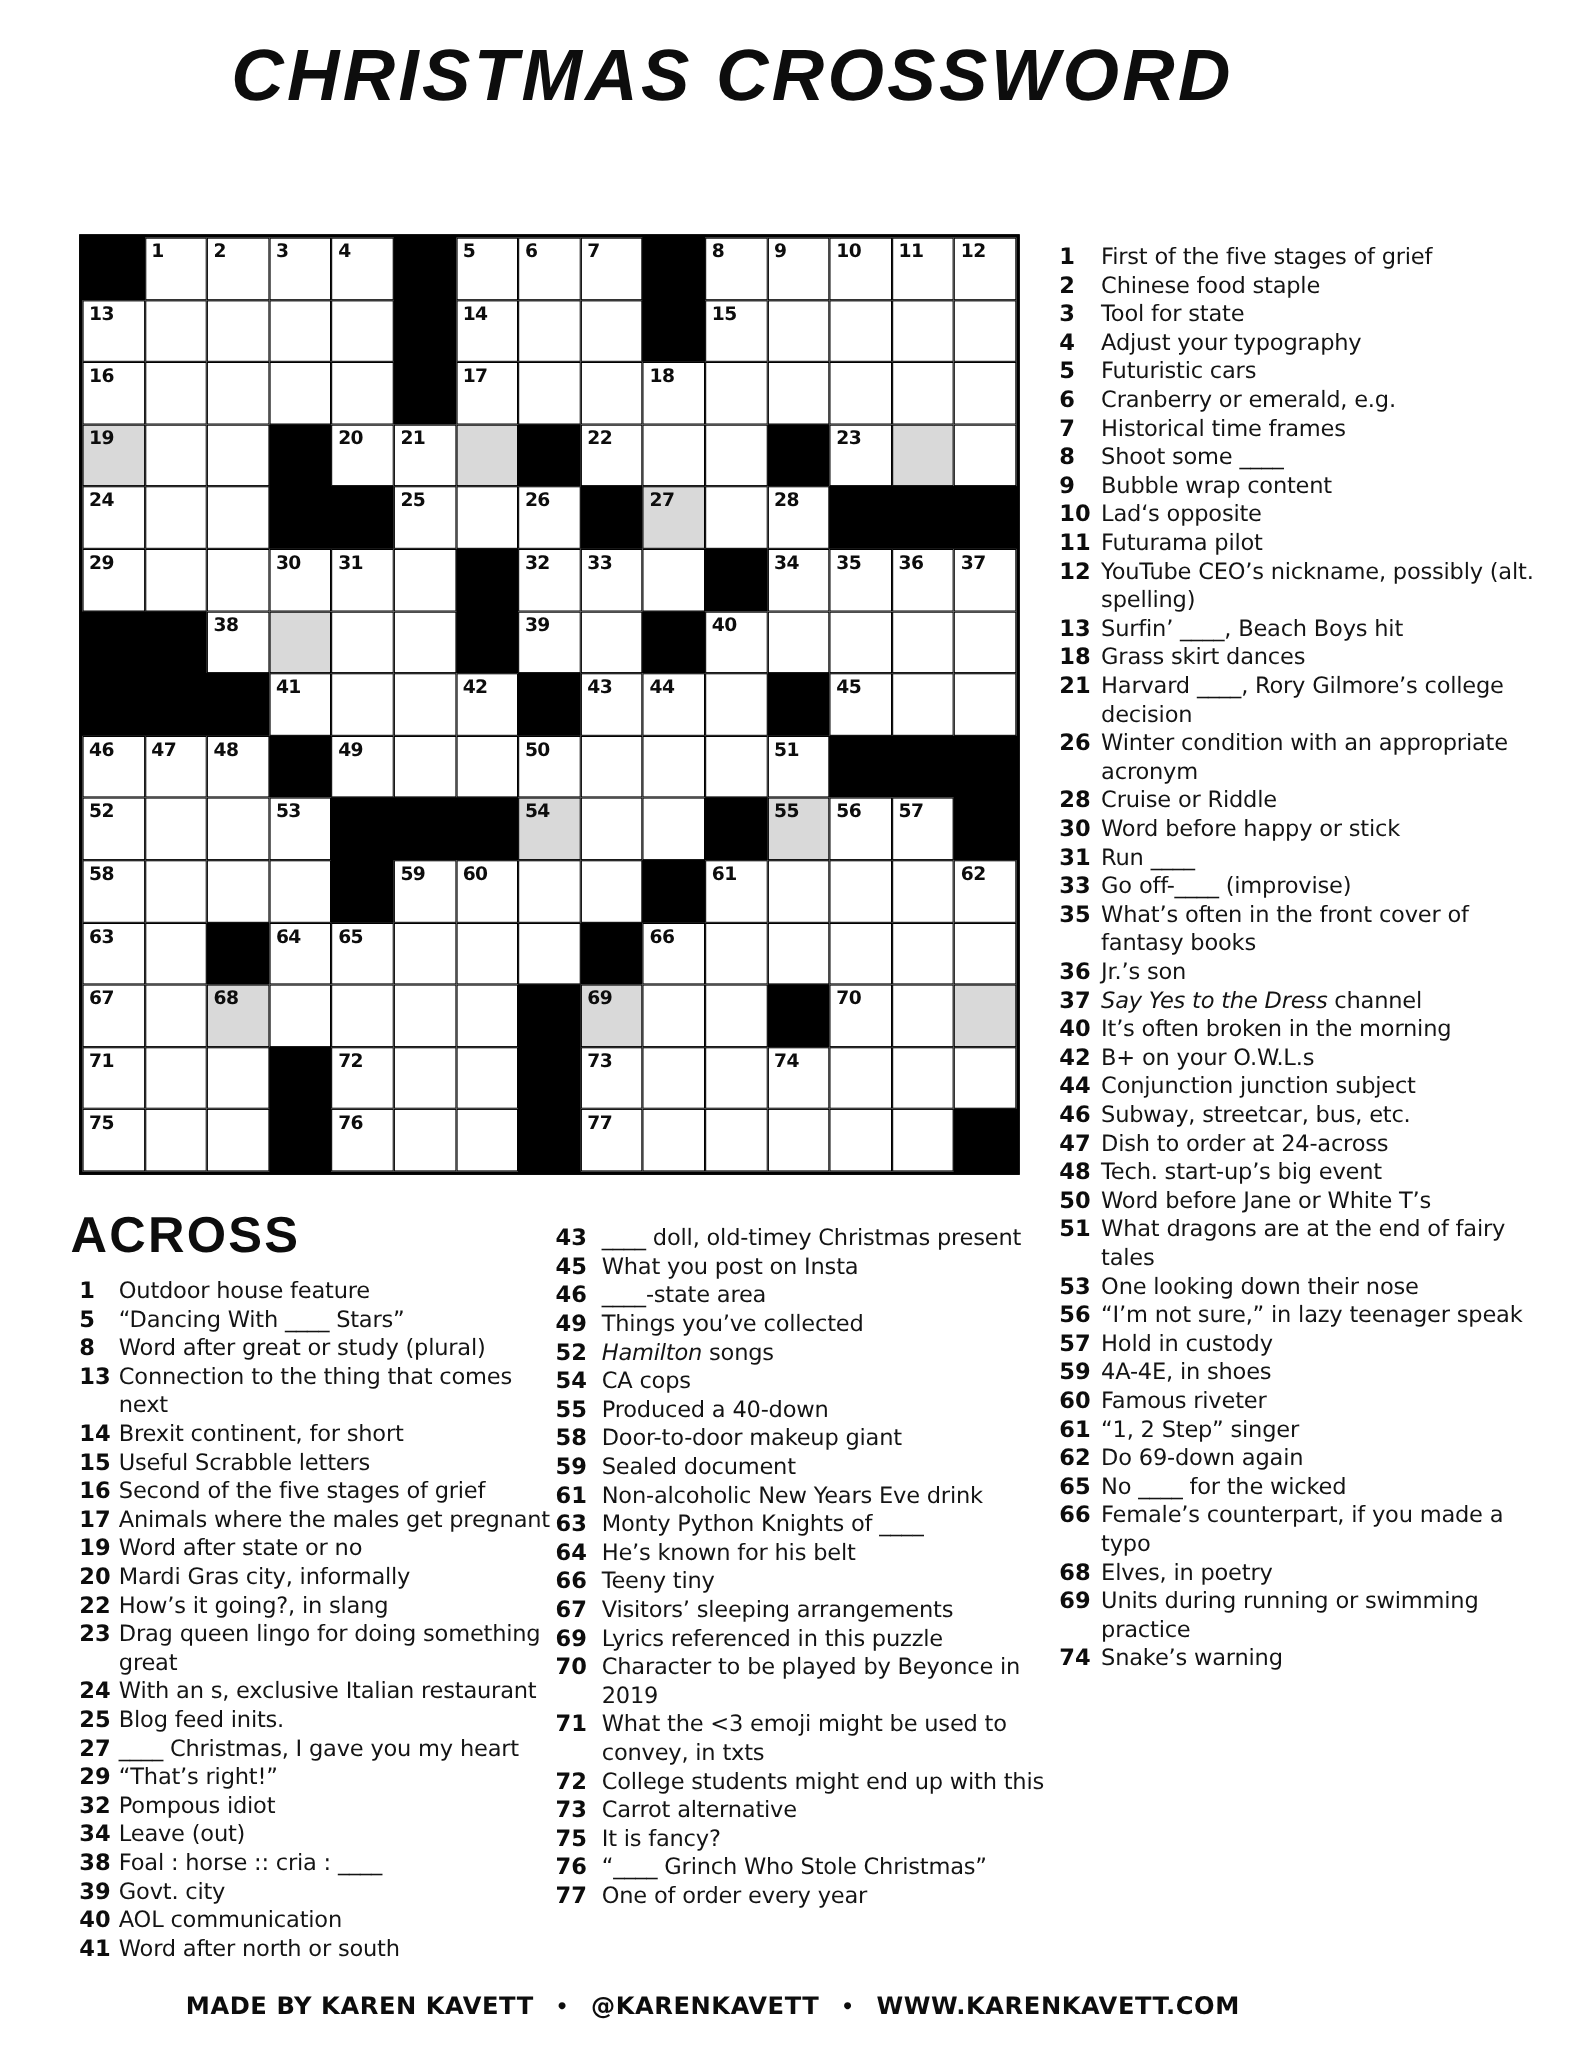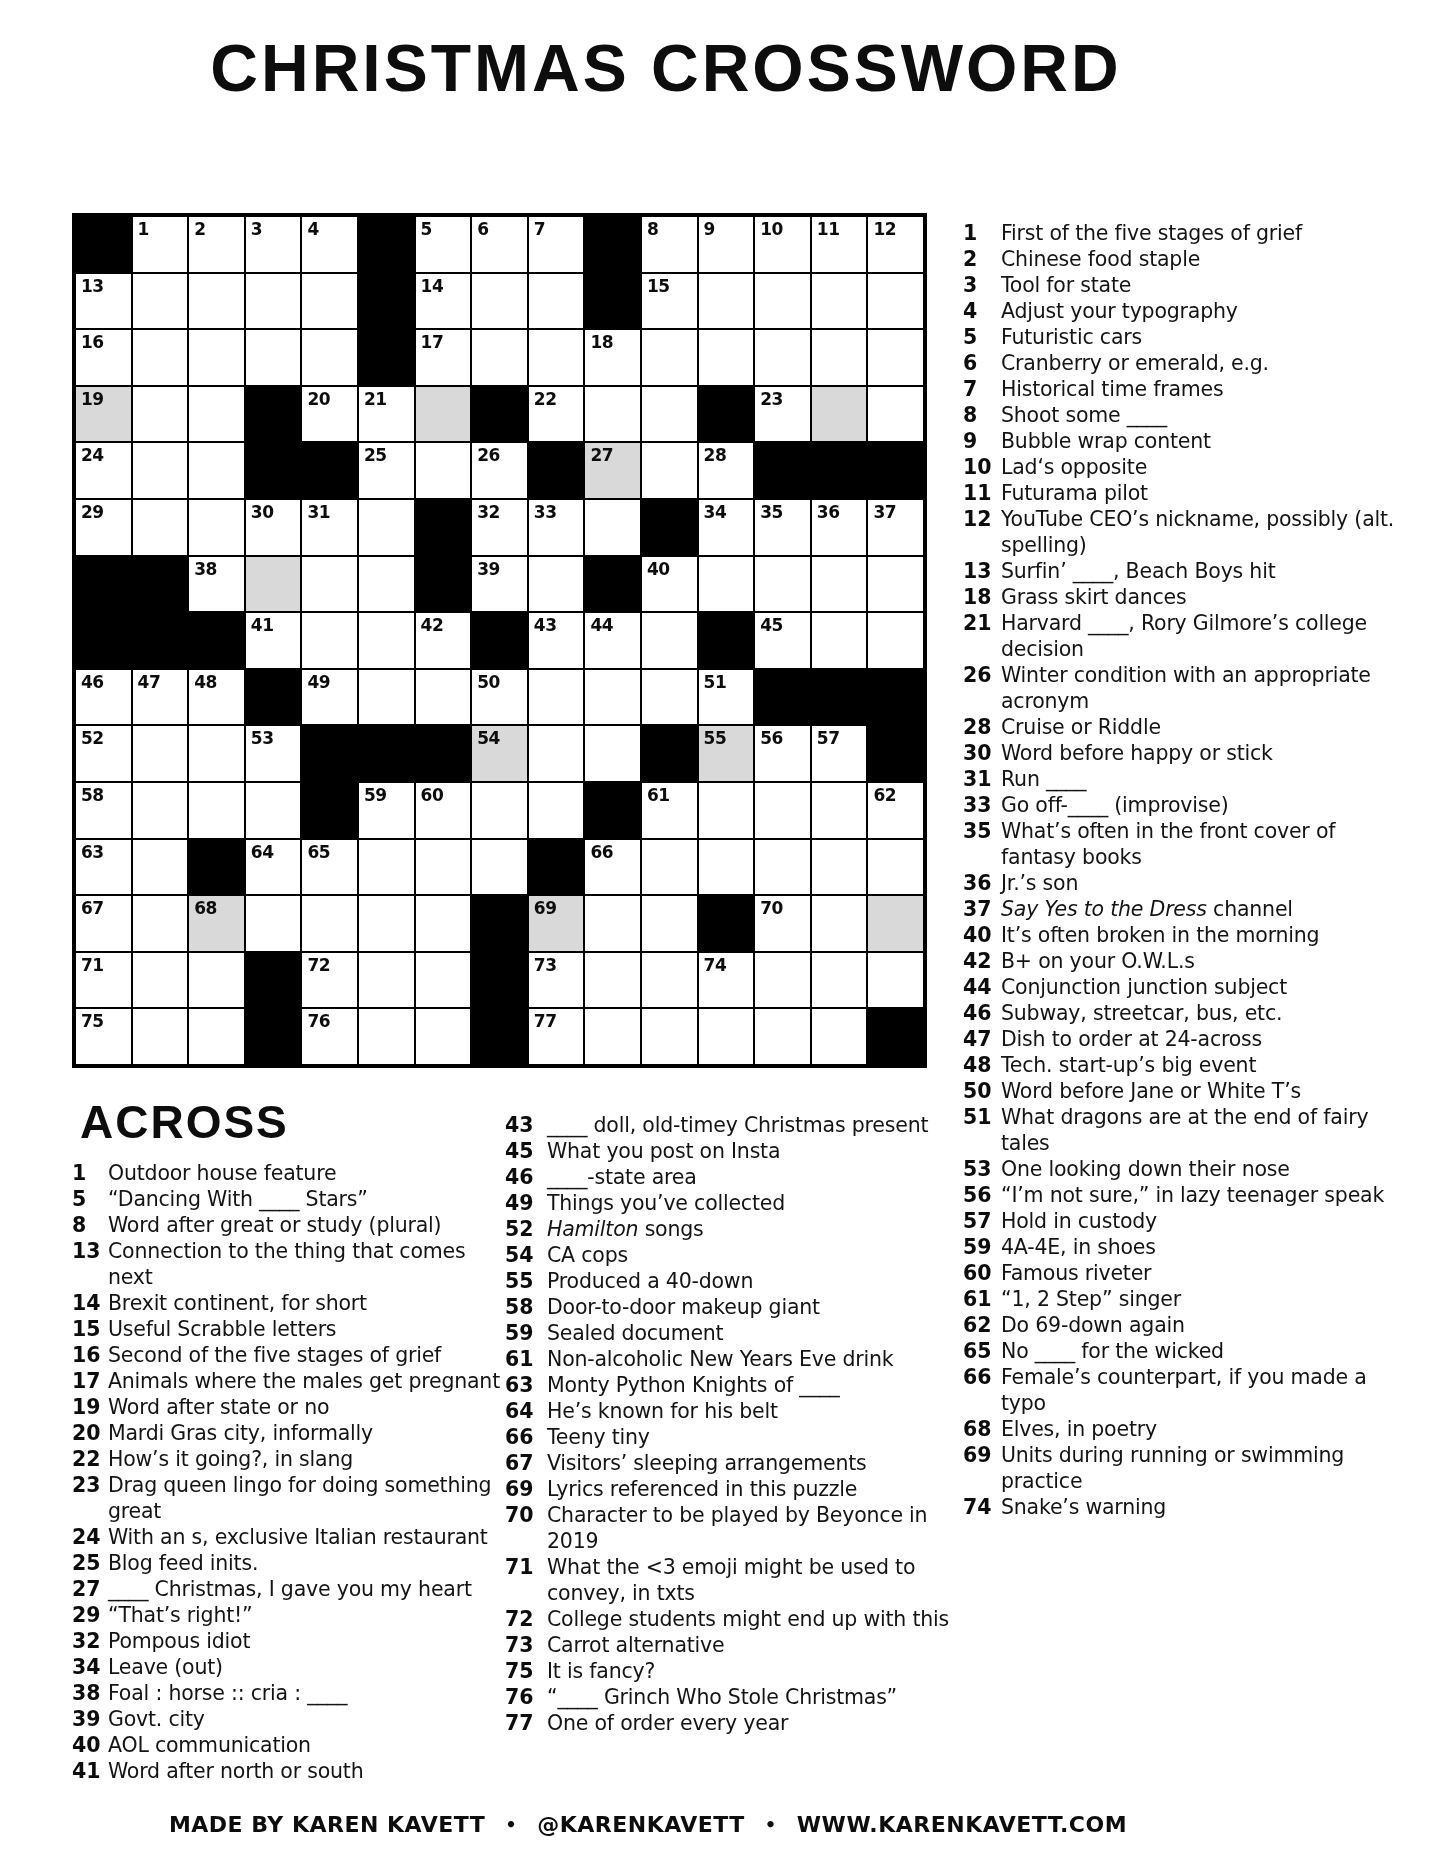--- a/index.html
+++ b/index.html
@@ -1,21 +1,21 @@
 <!DOCTYPE html>
 <html><head>
 <meta charset="utf-8">
 <style>
   html,body{margin:0;padding:0;background:#fff;}
   #page{
     position:relative;width:1440px;height:1863px;background:#ffffff;
     font-family:"DejaVu Sans","Liberation Sans",sans-serif;color:#111;overflow:hidden;
   }
   
-  .title-block{position:absolute;top:34px;left:0;width:1332px;text-align:center;}
+  .title-block{position:absolute;top:34px;left:0;width:1332px;text-align:center;font-style:italic;}
   .title-line{
     font-family:"Liberation Sans","DejaVu Sans",sans-serif;
     font-weight:900;font-size:66px;line-height:1.06;letter-spacing:3px;color:#0d0d0d;
   }
   
   .grid-wrap{
     position:absolute;left:72px;top:213px;width:849px;height:849px;
     border:3px solid #000;box-sizing:content-box;background:#000;
     display:grid;grid-template-columns:repeat(15,1fr);grid-template-rows:repeat(15,1fr);
   }
@@ -31,21 +31,21 @@
     font-family:"Liberation Sans","DejaVu Sans",sans-serif;
     font-weight:900;font-size:46px;line-height:1;letter-spacing:2px;color:#0d0d0d;margin:0;
   }
   .clues{list-style:none;margin:0;padding:0;}
   .clues li{display:flex;margin:0;padding:0;}
   .clue-num{flex:0 0 38px;font-weight:bold;font-size:20.5px;line-height:26px;color:#0d0d0d;}
   .clue-txt{flex:1;font-size:20.5px;line-height:26px;color:#141414;letter-spacing:-0.2px;}
   .clue-txt i{}
   #down-col{position:absolute;left:963px;top:206px;width:444px;}
   #down-col .clues{margin-top:14px;}
-  #across-head{position:absolute;left:80px;top:1099px;text-align:center;}
+  #across-head{position:absolute;left:64px;top:1099px;text-align:center;}
   #across-col1{position:absolute;left:72px;top:1160px;width:438px;}
   #across-col1 .clue-num{flex:0 0 36px;}
   #across-col2{position:absolute;left:505px;top:1112px;width:446px;}
   #across-col2 .clue-num{flex:0 0 42px;}
   
   .footer{
     position:absolute;left:0;top:1812px;width:1296px;text-align:center;
     font-weight:bold;font-size:22px;letter-spacing:0.5px;color:#0d0d0d;
     font-family:"DejaVu Sans","Liberation Sans",sans-serif;
   }

